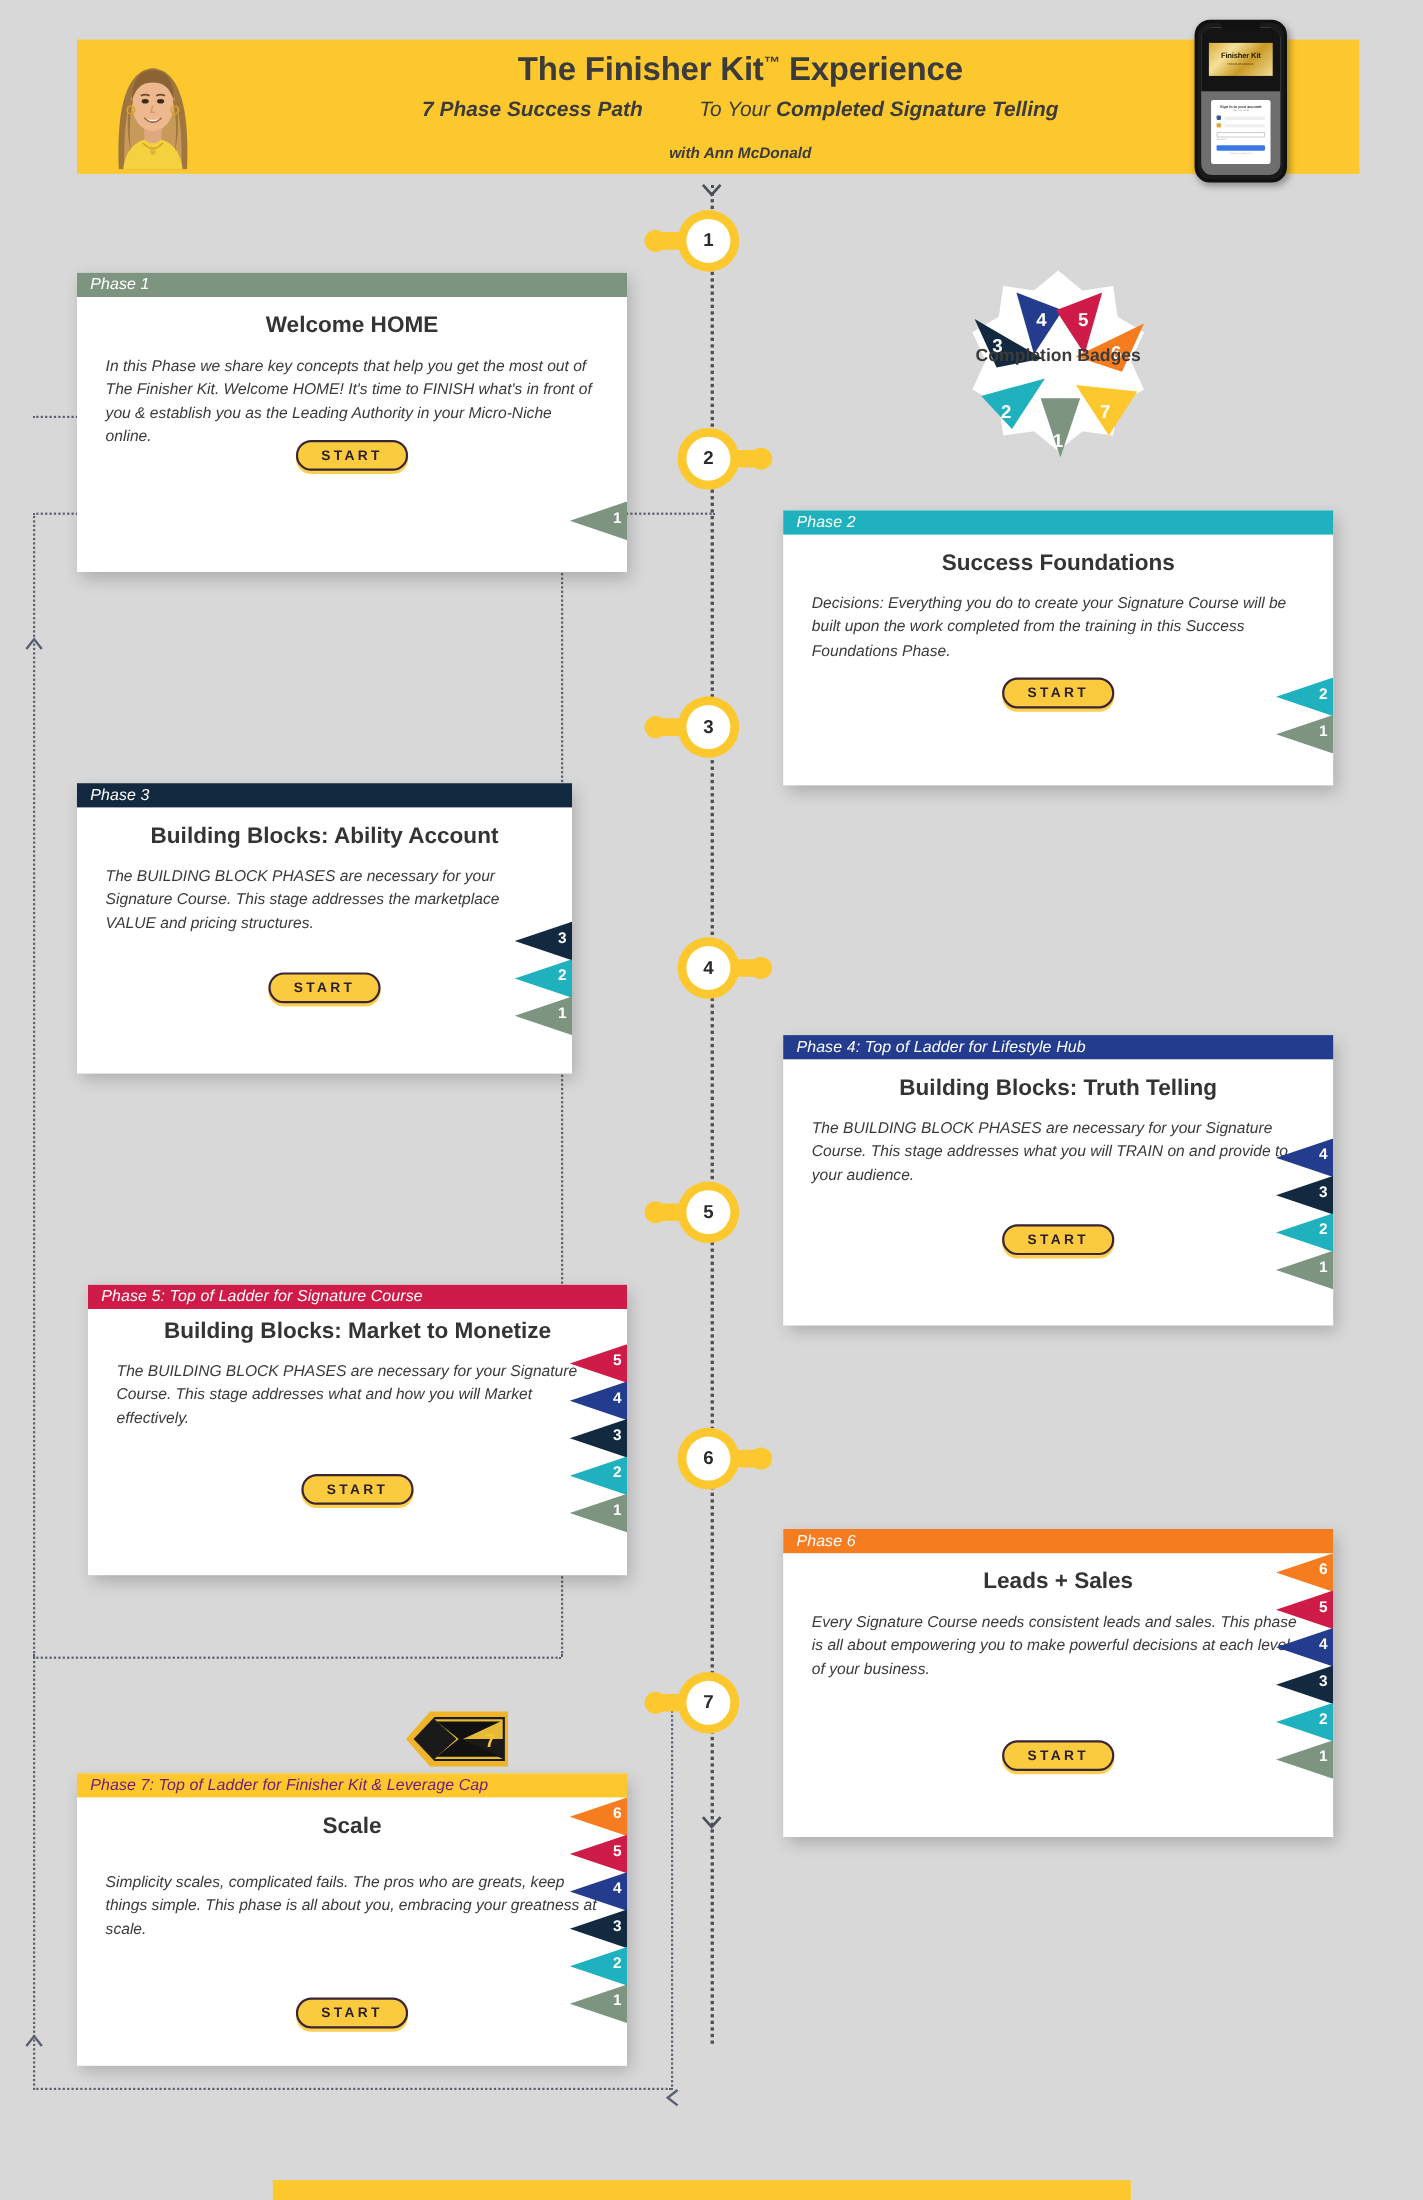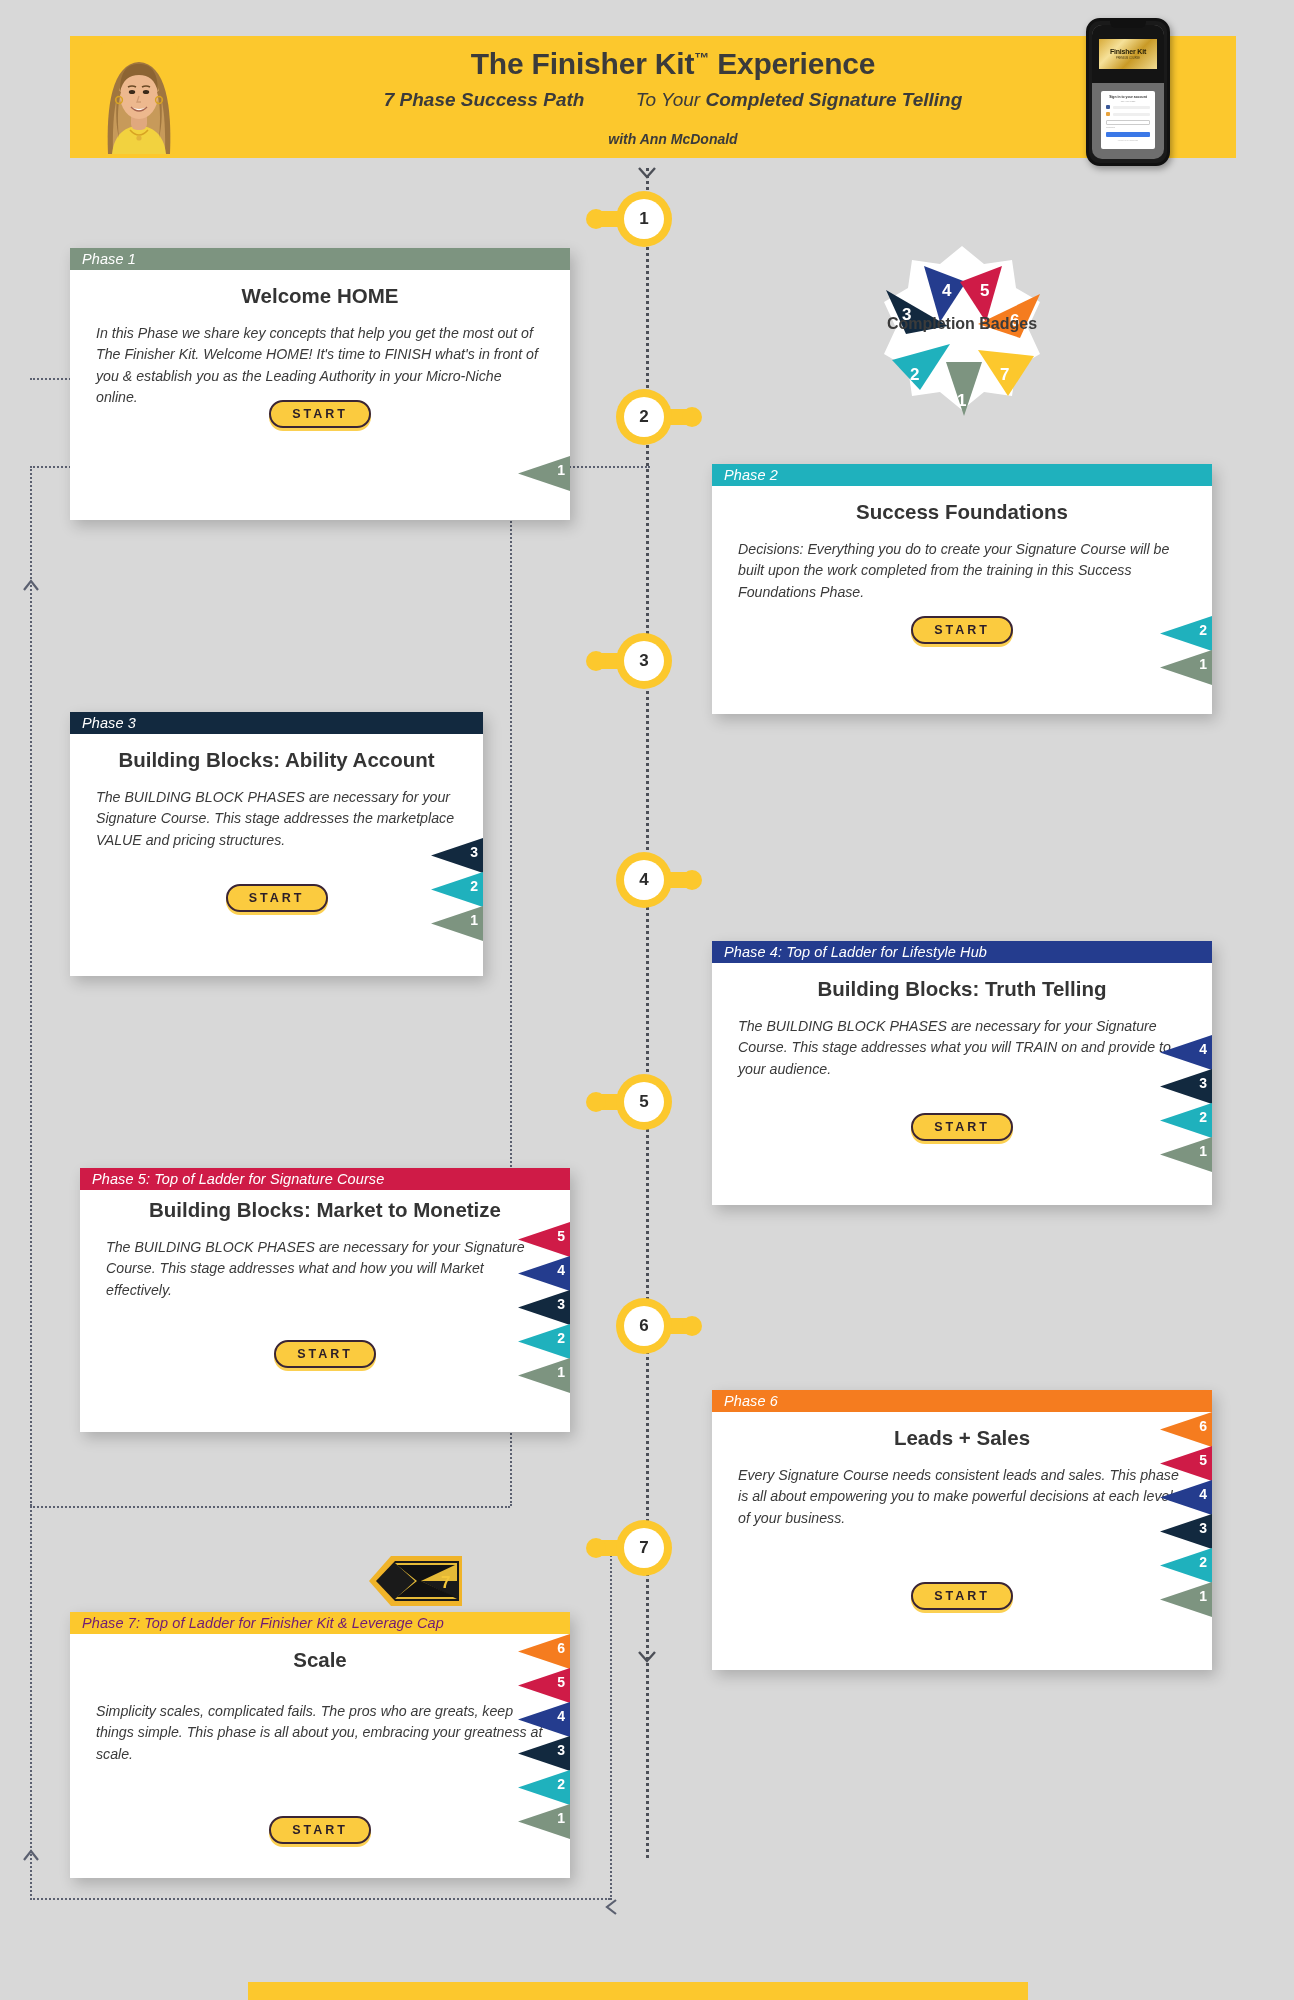--- a/index.html
+++ b/index.html
@@ -576,21 +576,21 @@
       </div>
       <div class="badge">
         <svg width="52" height="35" viewBox="0 0 52 35">
             <polygon points="0,17.5 52,0 52,35" fill="#7d9480"></polygon>
           </svg>
         <span>1</span>
       </div>
     </div>
   </div>
 
-  <div class="card" style="left:70px;top:712px;width:413px;height:264px;">
+  <div class="card" style="left:70px;top:712px;width:450px;height:264px;">
     <div class="card-head" style="background:#12293f;">Phase 3</div>
     <div class="card-body">
       <div class="card-title">Building Blocks: Ability Account</div>
       <div class="card-desc">The BUILDING BLOCK PHASES are necessary for your Signature Course.  This stage addresses the marketplace VALUE and pricing structures.</div>
       <div class="start-btn" style="top:150px;">START</div>
     </div>
     <div class="badges" style="top:126px;">
       <div class="badge">
         <svg width="52" height="35" viewBox="0 0 52 35">
             <polygon points="0,17.5 52,0 52,35" fill="#12293f"></polygon>

